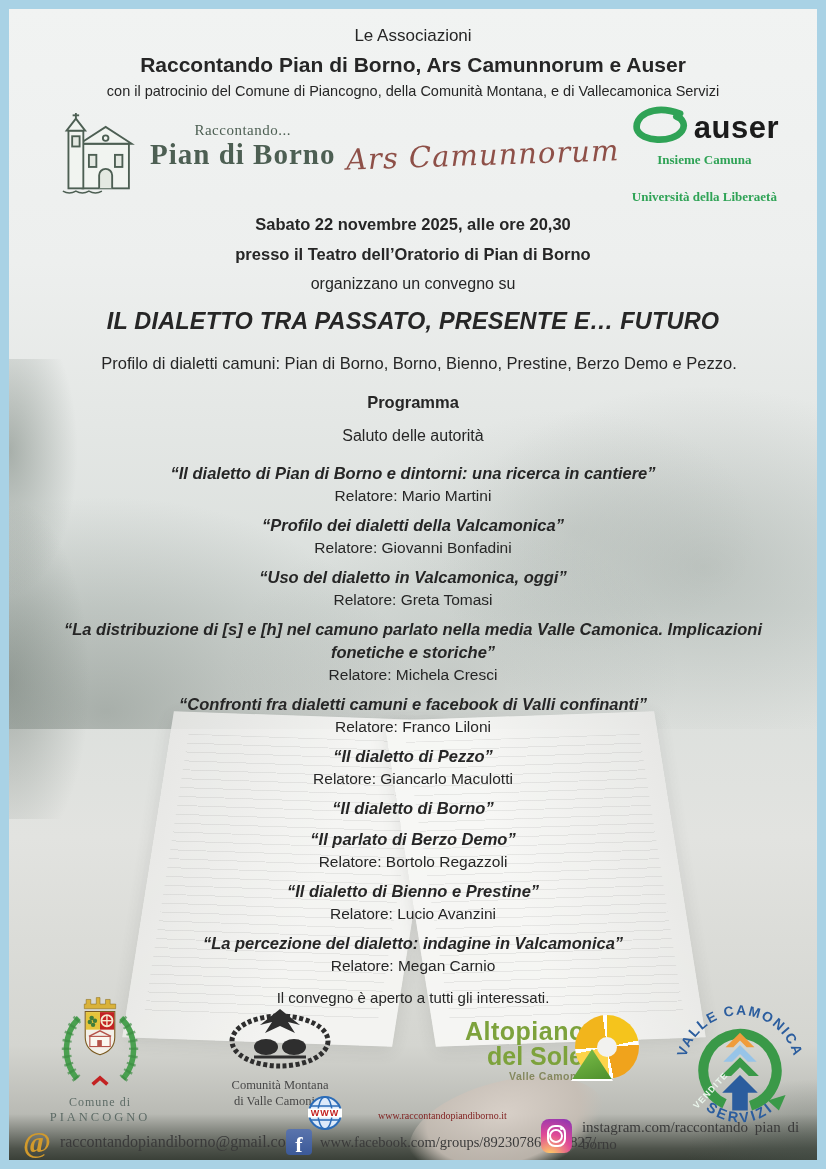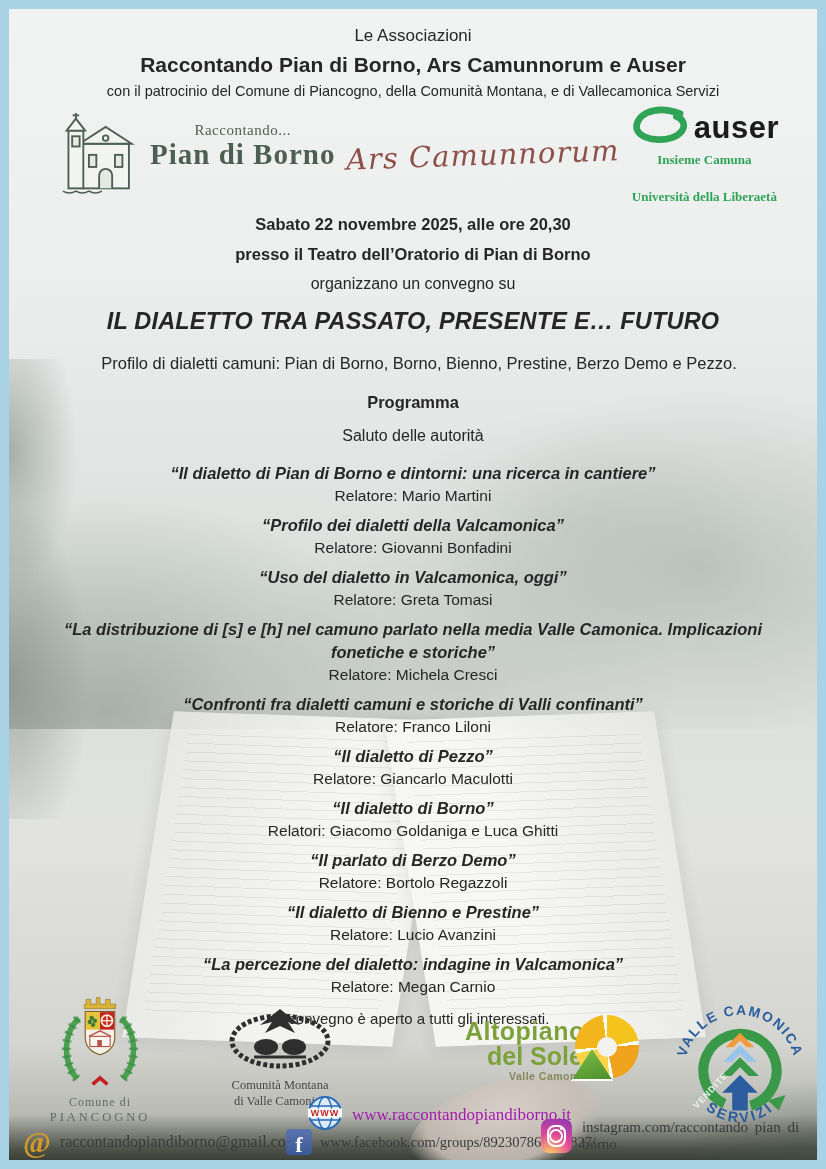--- a/index.html
+++ b/index.html
@@ -76,21 +76,21 @@
   .alt-sun{position:absolute;right:0;top:0;width:66px;height:66px;}
   .sun-disc{width:64px;height:64px;border-radius:50%;background:
     conic-gradient(#f5c41c 0 78deg,#fff 78deg 86deg,#f0a31c 86deg 168deg,#fff 168deg 176deg,
                    #fdd44a 176deg 258deg,#fff 258deg 266deg,#f2b51c 266deg 352deg,#fff 352deg 360deg);
     position:relative;}
   .sun-hole{position:absolute;left:50%;top:50%;width:20px;height:20px;margin:-10px 0 0 -10px;border-radius:50%;background:#f2f2ef;}
   .sun-mount{position:absolute;left:-4px;bottom:-2px;width:42px;height:30px;background:linear-gradient(160deg,#7dc04a,#4e8f2c);
     clip-path:polygon(0 100%,50% 0,100% 100%);border-bottom:2px solid #fff;}
   .f-vcs{left:664px;top:986px;width:134px;height:140px;}
   .f-www{left:298px;top:1086px;display:flex;align-items:center;gap:9px;}
-  .f-www .t{font-family:"Liberation Serif",serif;font-size:17px;color:#a21caf;}
+  .f-www .t{font-family:"Liberation Serif",serif;font-size:10px;color:#7f1d1d;margin-left:26px;}
   .f-email{left:14px;top:1118px;display:flex;align-items:center;gap:9px;}
   .at-glyph{font-family:"Liberation Serif",serif;font-size:30px;font-weight:bold;color:#d29a2c;line-height:1;}
   .f-email .t{font-family:"Liberation Serif",serif;font-size:16px;color:#3a3a3a;}
   .f-fb{left:277px;top:1120px;display:flex;align-items:center;gap:8px;}
   .fb-badge{width:26px;height:26px;border-radius:4px;background:linear-gradient(#5a74ad,#3b5998);
     color:#fff;font-family:"Liberation Serif",serif;font-weight:bold;font-size:22px;
     display:flex;align-items:flex-end;justify-content:center;line-height:.9;overflow:hidden;}
   .f-fb .t{font-family:"Liberation Serif",serif;font-size:14.5px;color:#3a3a3a;}
   .f-ig{left:532px;top:1110px;display:flex;align-items:center;gap:10px;}
   .ig-badge{width:34px;height:34px;border-radius:8px;position:relative;
@@ -185,32 +185,31 @@
             <div class="prog-item-title">“Uso del dialetto in Valcamonica, oggi”</div>
             <div class="prog-item-speaker">Relatore: Greta Tomasi</div>
           </div>
 
           <div class="prog-item">
             <div class="prog-item-title">“La distribuzione di [s] e [h] nel camuno parlato nella media Valle Camonica. Implicazioni fonetiche e storiche”</div>
             <div class="prog-item-speaker">Relatore: Michela Cresci</div>
           </div>
 
           <div class="prog-item">
-            <div class="prog-item-title">“Confronti fra dialetti camuni e storiche di Valli confinanti”</div>
+            <div class="prog-item-title">“Confronti fra dialetti camuni e facebook di Valli confinanti”</div>
             <div class="prog-item-speaker">Relatore: Franco Liloni</div>
           </div>
 
           <div class="prog-item">
             <div class="prog-item-title">“Il dialetto di Pezzo”</div>
             <div class="prog-item-speaker">Relatore: Giancarlo Maculotti</div>
           </div>
 
           <div class="prog-item">
             <div class="prog-item-title">“Il dialetto di Borno”</div>
-            <div class="prog-item-speaker">Relatori: Giacomo Goldaniga e Luca Ghitti</div>
           </div>
 
           <div class="prog-item">
             <div class="prog-item-title">“Il parlato di Berzo Demo”</div>
             <div class="prog-item-speaker">Relatore: Bortolo Regazzoli</div>
           </div>
 
           <div class="prog-item">
             <div class="prog-item-title">“Il dialetto di Bienno e Prestine”</div>
             <div class="prog-item-speaker">Relatore: Lucio Avanzini</div>

